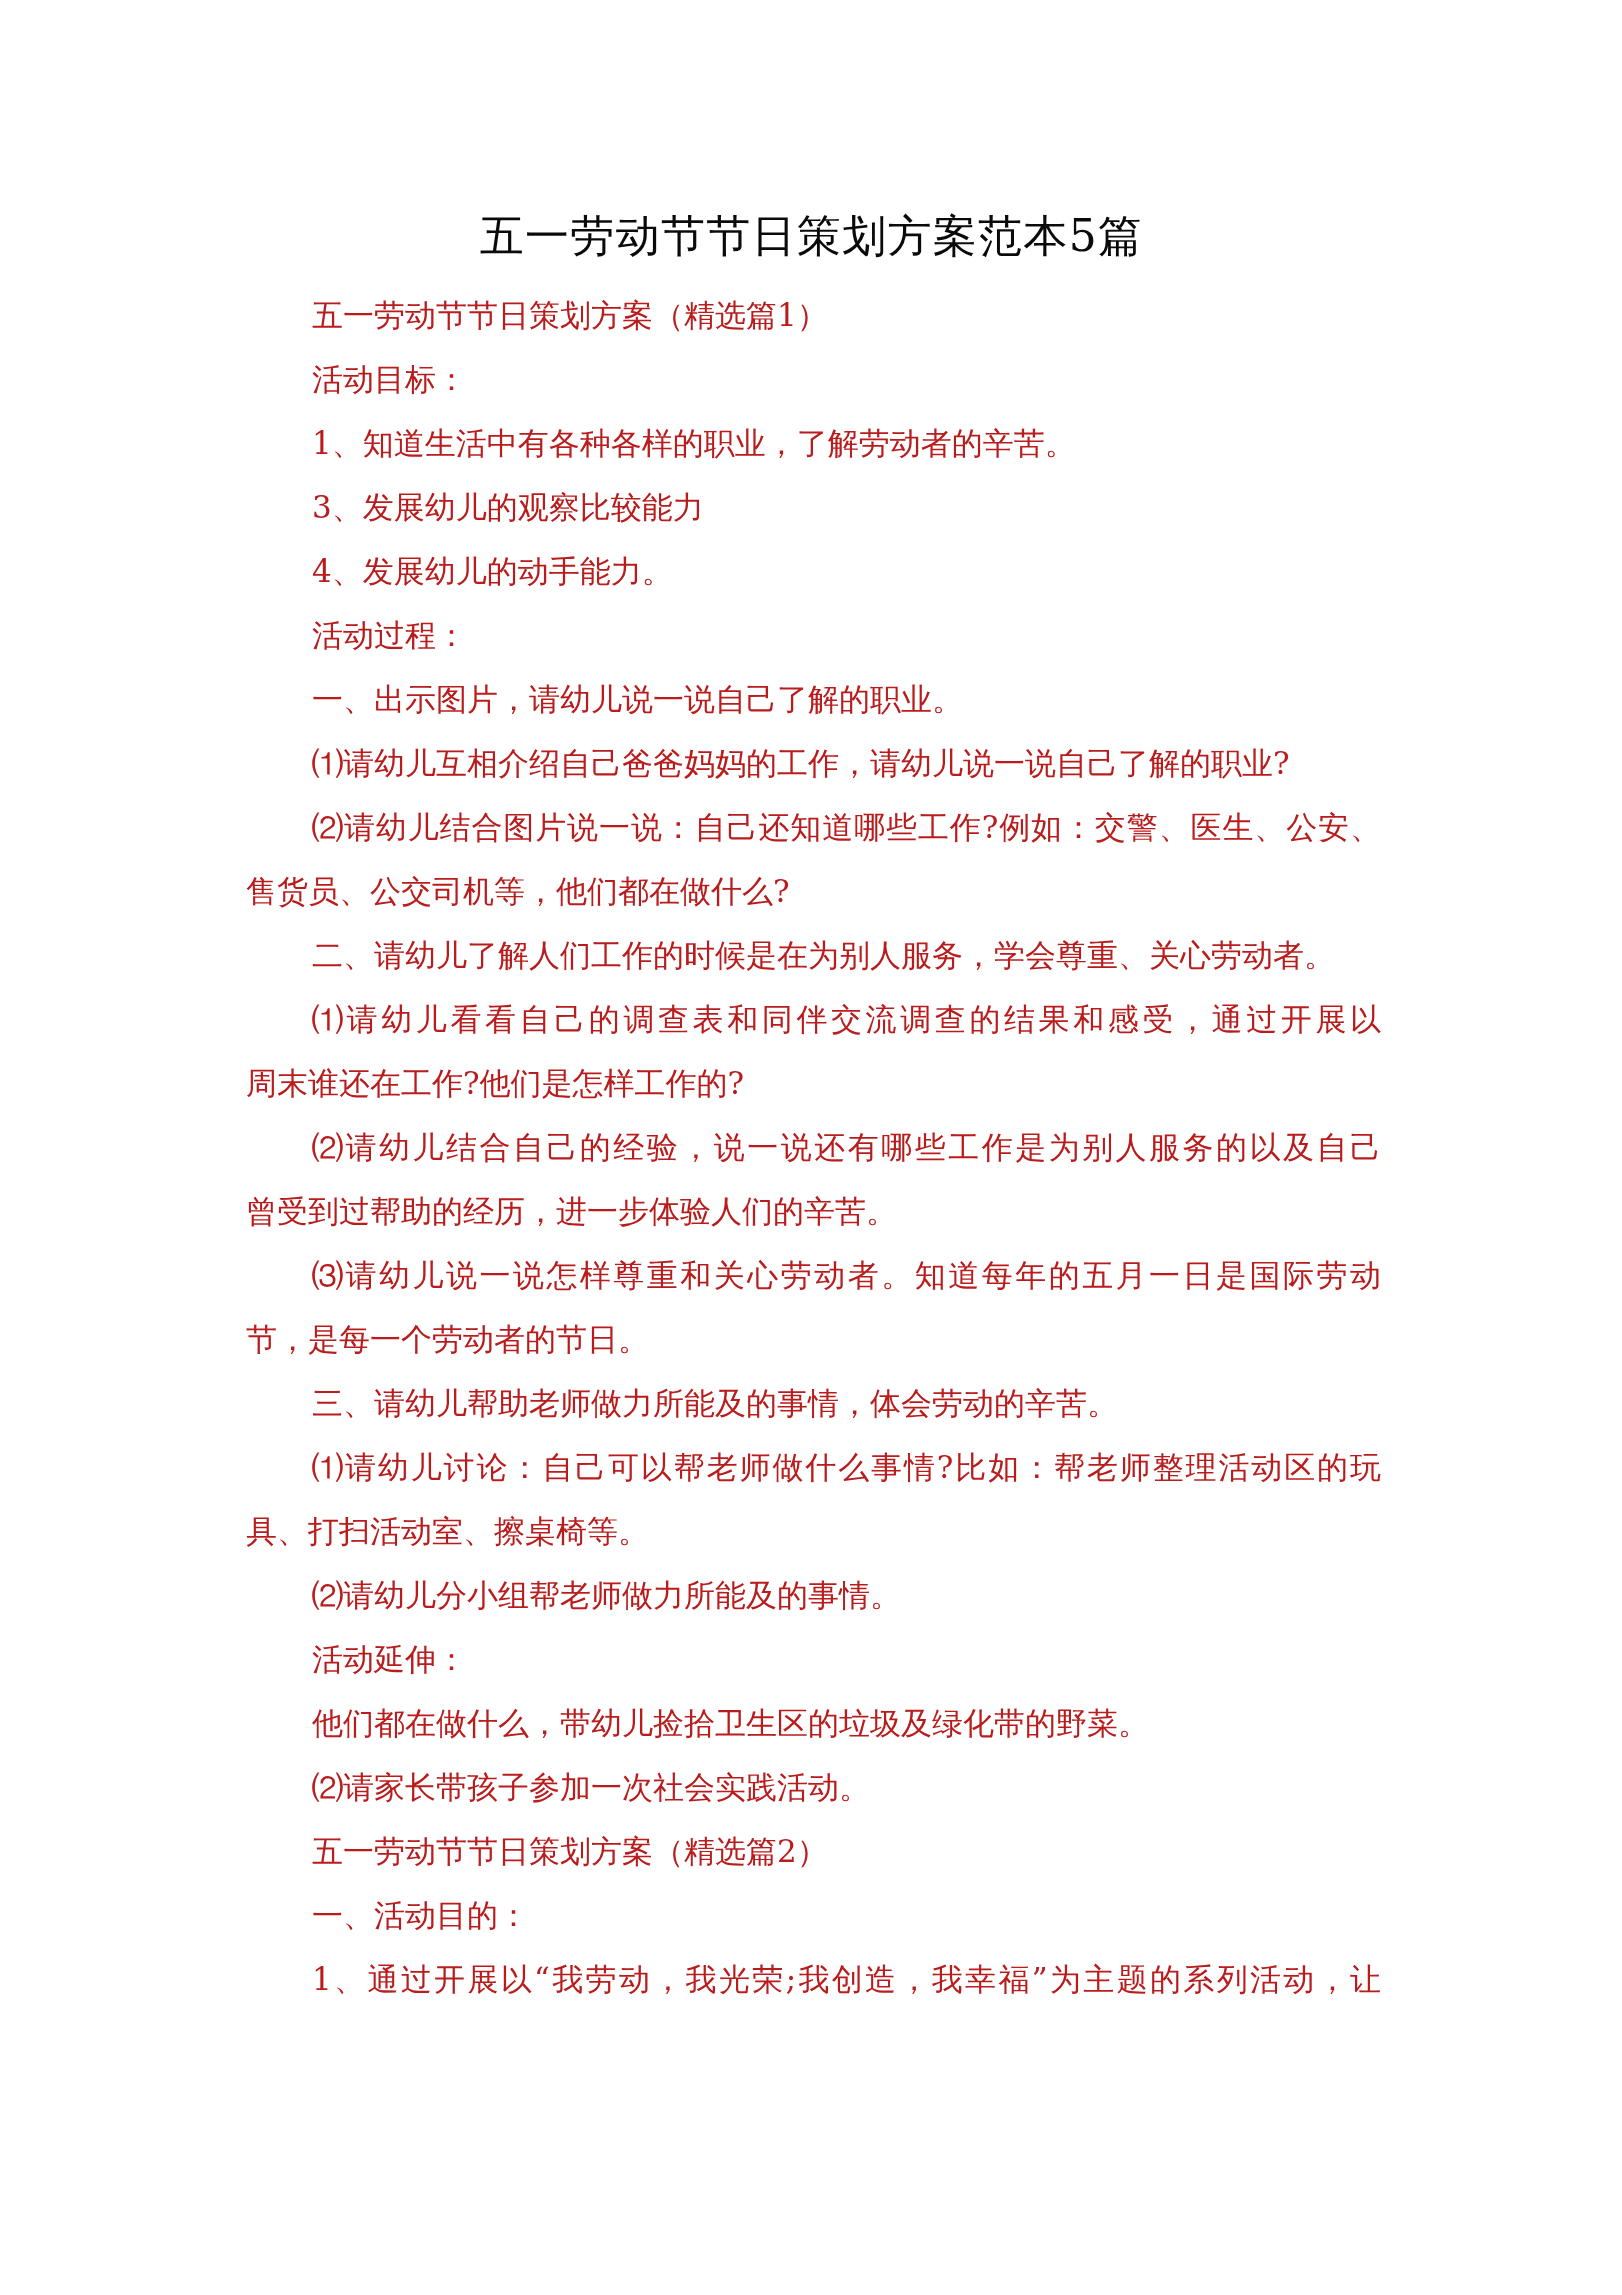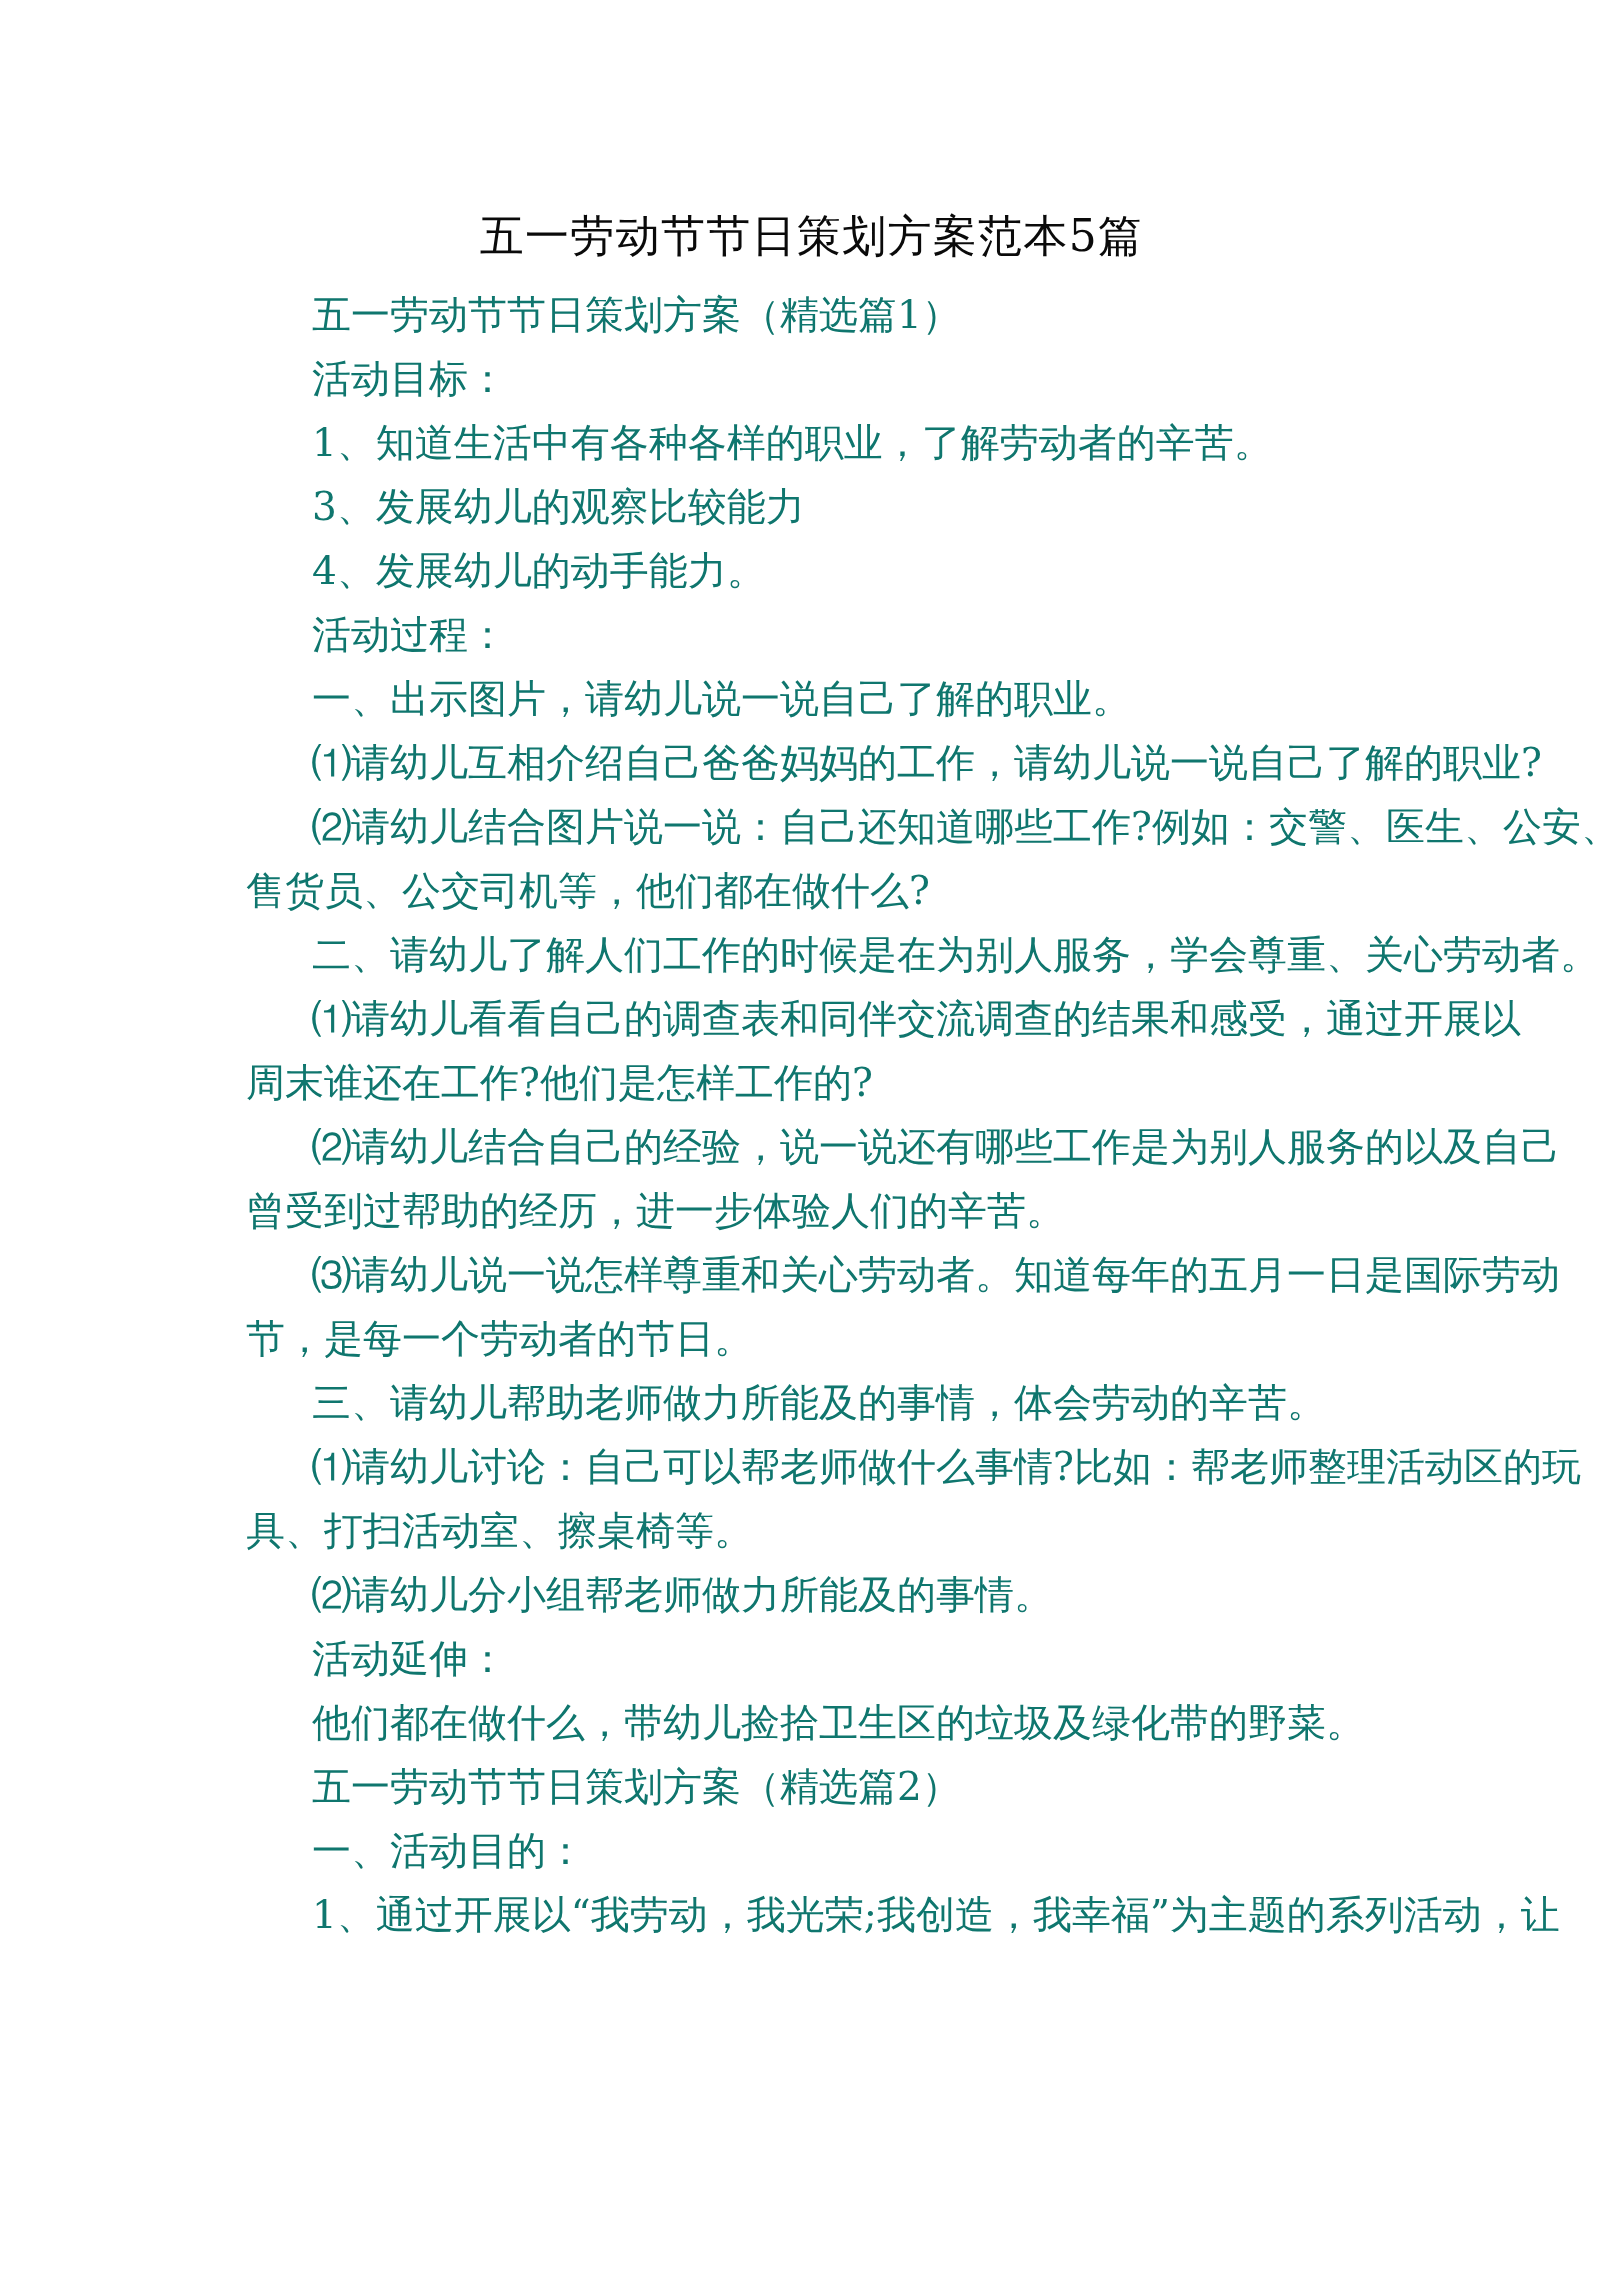--- a/index.html
+++ b/index.html
@@ -2,21 +2,21 @@
 <html style="font-size:10.5px"><head>
 <meta charset="utf-8">
 <style>
   html, body { margin: 0; padding: 0; background: #ffffff; }
   body { width: 1623px; height: 2295px; position: relative; overflow: hidden;
          font-family: "DejaVu Serif", "Liberation Serif", serif; color: #111111; }
   .page { position: absolute; left: 0; top: 0; width: 1623px; height: 2295px; background: #ffffff; }
   .title { position: absolute; left: 0; width: 1623px; top: 196px; text-align: center;
            font-size: 44px; line-height: 79px; letter-spacing: 1.3px; color: #0a0a0a; }
   .body { position: absolute; left: 246px; top: 283px; width: 1135px; }
-  .line { font-size: 39px; line-height: 64px; height: 64px; white-space: nowrap; color: #0f766e; }
+  .line { font-size: 31px; line-height: 64px; height: 64px; white-space: nowrap; color: #b91c1c; }
   .indent { padding-left: 66px; }
   .justify { text-align: justify; text-align-last: justify; }
 </style>
 </head>
 <body>
 
 <div class="page">
   <div class="title">五一劳动节节日策划方案范本5篇</div>
 
   <div class="body">
@@ -36,18 +36,19 @@
     <div class="line indent justify">⑵请幼儿结合自己的经验，说一说还有哪些工作是为别人服务的以及自己</div>
     <div class="line">曾受到过帮助的经历，进一步体验人们的辛苦。</div>
     <div class="line indent justify">⑶请幼儿说一说怎样尊重和关心劳动者。知道每年的五月一日是国际劳动</div>
     <div class="line">节，是每一个劳动者的节日。</div>
     <div class="line indent">三、请幼儿帮助老师做力所能及的事情，体会劳动的辛苦。</div>
     <div class="line indent justify">⑴请幼儿讨论：自己可以帮老师做什么事情?比如：帮老师整理活动区的玩</div>
     <div class="line">具、打扫活动室、擦桌椅等。</div>
     <div class="line indent">⑵请幼儿分小组帮老师做力所能及的事情。</div>
     <div class="line indent">活动延伸：</div>
     <div class="line indent">他们都在做什么，带幼儿捡拾卫生区的垃圾及绿化带的野菜。</div>
+    <div class="line indent">⑵请家长带孩子参加一次社会实践活动。</div>
     <div class="line indent">五一劳动节节日策划方案（精选篇2）</div>
     <div class="line indent">一、活动目的：</div>
     <div class="line indent justify">1、通过开展以“我劳动，我光荣;我创造，我幸福”为主题的系列活动，让</div>
   </div>
 </div>
 
 
 </body></html>

